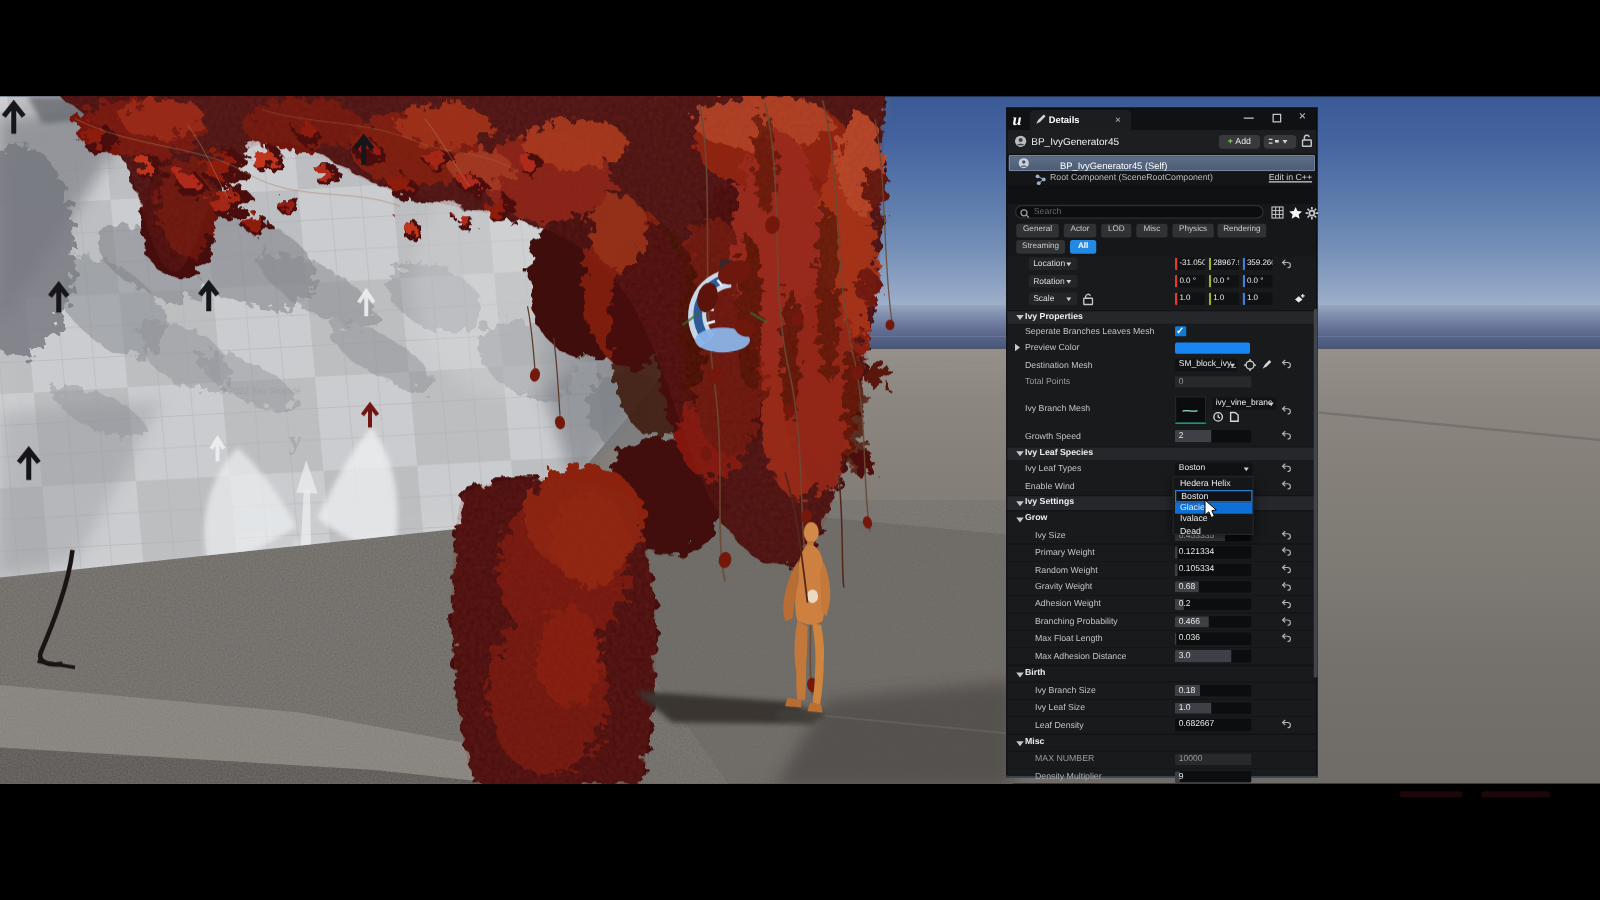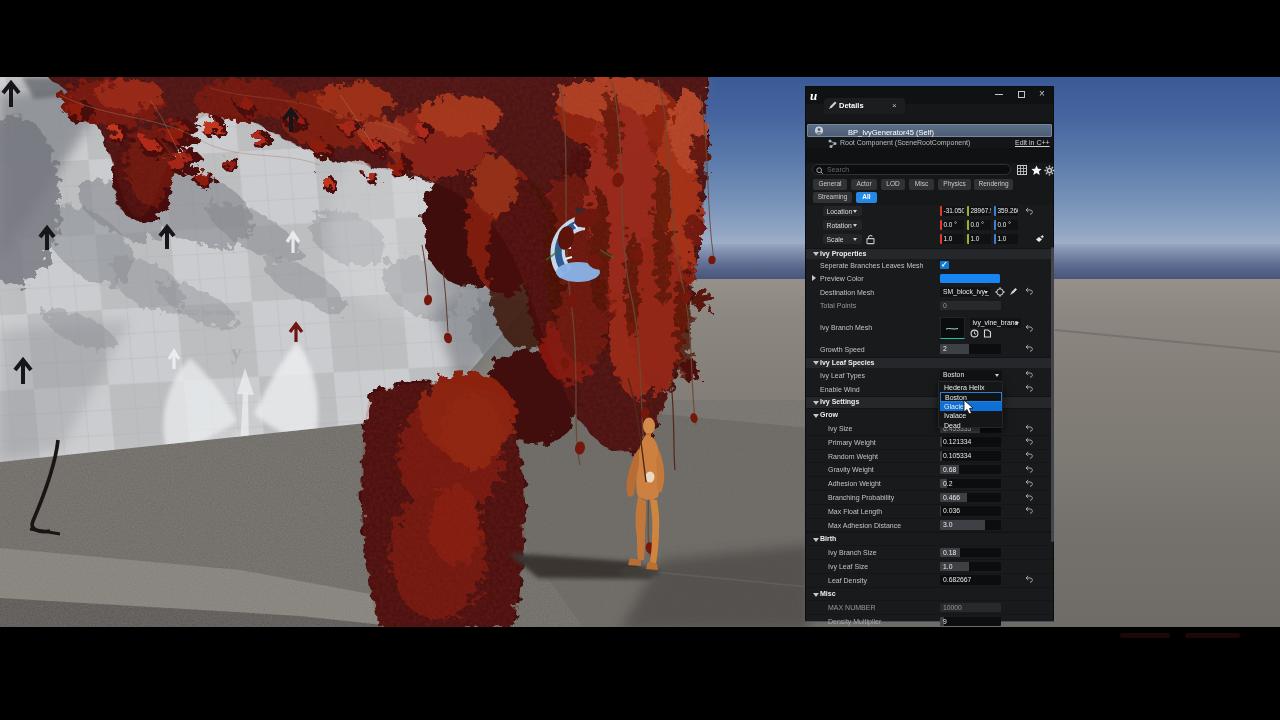--- a/index.html
+++ b/index.html
@@ -14,21 +14,21 @@
   .sea{position:absolute;left:0;top:192px;width:1280px;height:10px;
     background:linear-gradient(180deg,#56648a 0%,#475678 100%);}
   .ground{position:absolute;left:0;top:202px;width:1280px;height:348px;
     background:linear-gradient(180deg,#95908a 0%,#8b8680 12%,#847f79 30%,#7d7973 52%,#75716c 70%,#6f6b66 100%);}
   svg{position:absolute;left:0;top:0;}
   
   #panel{position:absolute;left:805px;top:86px;width:249px;height:536px;background:#161719;
     border:1px solid #0a0c10;border-bottom:2px solid #41505e;font-family:"Liberation Sans",sans-serif;z-index:5;}
   #panel .abs{position:absolute;}
   #titlebar{position:absolute;left:0;top:0;width:100%;height:17px;background:#101113;}
-  #tab{position:absolute;left:18px;top:1px;width:81px;height:16px;background:#1c1d1f;border-radius:4px 4px 0 0;margin-top:10px;}
+  #tab{position:absolute;left:18px;top:1px;width:81px;height:16px;background:#1c1d1f;border-radius:4px 4px 0 0;}
   #row2{position:absolute;left:0;top:17px;width:100%;height:19px;background:#1d1e20;}
   #selrow{position:absolute;left:1px;top:37px;width:245px;height:12.5px;background:linear-gradient(180deg,#5d6e88,#4d5d75);border:1px solid #76869e;border-radius:1px;}
   #rootrow{position:absolute;left:0;top:50px;width:100%;height:11px;background:#141517;}
   #topsec{position:absolute;left:0;top:35px;width:100%;height:41px;background:#101113;z-index:-1;}
   .btn{position:absolute;background:#37393c;border-radius:3px;color:#e6e8ea;}
   .chip{position:absolute;height:10.5px;background:#303234;border-radius:2px;color:#c9cbcd;
     font-size:6.5px;text-align:center;line-height:10.5px;}
   .lbl{position:absolute;color:#c2c4c6;font-size:7px;line-height:8px;white-space:nowrap;}
   .fld{position:absolute;left:134px;width:61px;height:9.5px;background:#0c0d0e;border-radius:1px;color:#e9eaeb;
     font-size:6.8px;line-height:9.5px;overflow:hidden;white-space:nowrap;}
@@ -380,20 +380,39 @@
         <svg class="abs" style="left:4px;top:3px" width="9" height="9">
             <path d="M1,8 L2.5,5 L7,0.5 L8.5,2 L4,6.5 Z" fill="#cfd2d4"></path>
           </svg>
         <div class="abs" style="left:15px;top:3px;font-size:7.5px;font-weight:bold;color:#fff;">Details</div>
         <div class="abs" style="left:68px;top:2.5px;font-size:8px;color:#b9bcbe;">×</div>
       </div>
       <div class="abs" style="left:189px;top:7px;width:8px;height:1.4px;background:#c3c6c9;"></div>
       <div class="abs" style="left:212px;top:4px;width:7px;height:7px;border:1.2px solid #c3c6c9;"></div>
       <div class="abs" style="left:233px;top:1px;font-size:10px;color:#c3c6c9;">×</div>
     </div>
+    <div id="row2">
+      <svg class="abs" style="left:5px;top:3.5px" width="11" height="12">
+          <circle cx="5.5" cy="5" r="4.5" fill="#b9bdc2"></circle>
+          <circle cx="5.5" cy="4" r="1.6" fill="#3a3f46"></circle>
+          <path d="M2.5,8.2 C3,6.6 8,6.6 8.5,8.2" fill="#3a3f46"></path>
+        </svg>
+      <div class="abs" style="left:19px;top:4.5px;font-size:8px;color:#edeff1;">BP_IvyGenerator45</div>
+      <div class="btn" style="left:169px;top:3.5px;width:33px;height:11px;font-size:7px;line-height:11px;text-align:center;"><span style="color:#84d95f;font-weight:bold;">+</span>&nbsp;Add</div>
+      <div class="btn" style="left:205px;top:3.5px;width:26px;height:11px;">
+        <div class="abs" style="left:4px;top:3px;width:3px;height:1.6px;background:#d8dadd;"></div>
+        <div class="abs" style="left:4px;top:6px;width:3px;height:1.6px;background:#d8dadd;"></div>
+        <div class="abs" style="left:8.5px;top:4.5px;width:3px;height:1.6px;background:#d8dadd;"></div>
+        <span class="chev" style="position:absolute;left:15px;top:4.5px;"></span>
+      </div>
+      <svg class="abs" style="left:235px;top:3px" width="9" height="11">
+          <rect x="1" y="5" width="7" height="5" rx="0.5" fill="none" stroke="#c3c6c9" stroke-width="1.2"></rect>
+          <path d="M2.5,5 V3.2 A2,2 0 0 1 6.4,2.6" fill="none" stroke="#c3c6c9" stroke-width="1.2"></path>
+        </svg>
+    </div>
     <div id="selrow">
       <svg class="abs" style="left:6px;top:1px" width="10" height="10">
           <circle cx="5" cy="4.5" r="4" fill="#ccd2d9"></circle>
           <circle cx="5" cy="3.6" r="1.4" fill="#49536a"></circle>
           <path d="M2.4,7.4 C2.8,6 7.2,6 7.6,7.4" fill="#49536a"></path>
         </svg>
       <div class="abs" style="left:19px;top:2.5px;font-size:7.5px;color:#fff;margin-left:21px;">BP_IvyGenerator45 (Self)</div>
     </div>
     <div id="rootrow">
       <svg class="abs" style="left:22px;top:1.5px" width="9" height="9">

